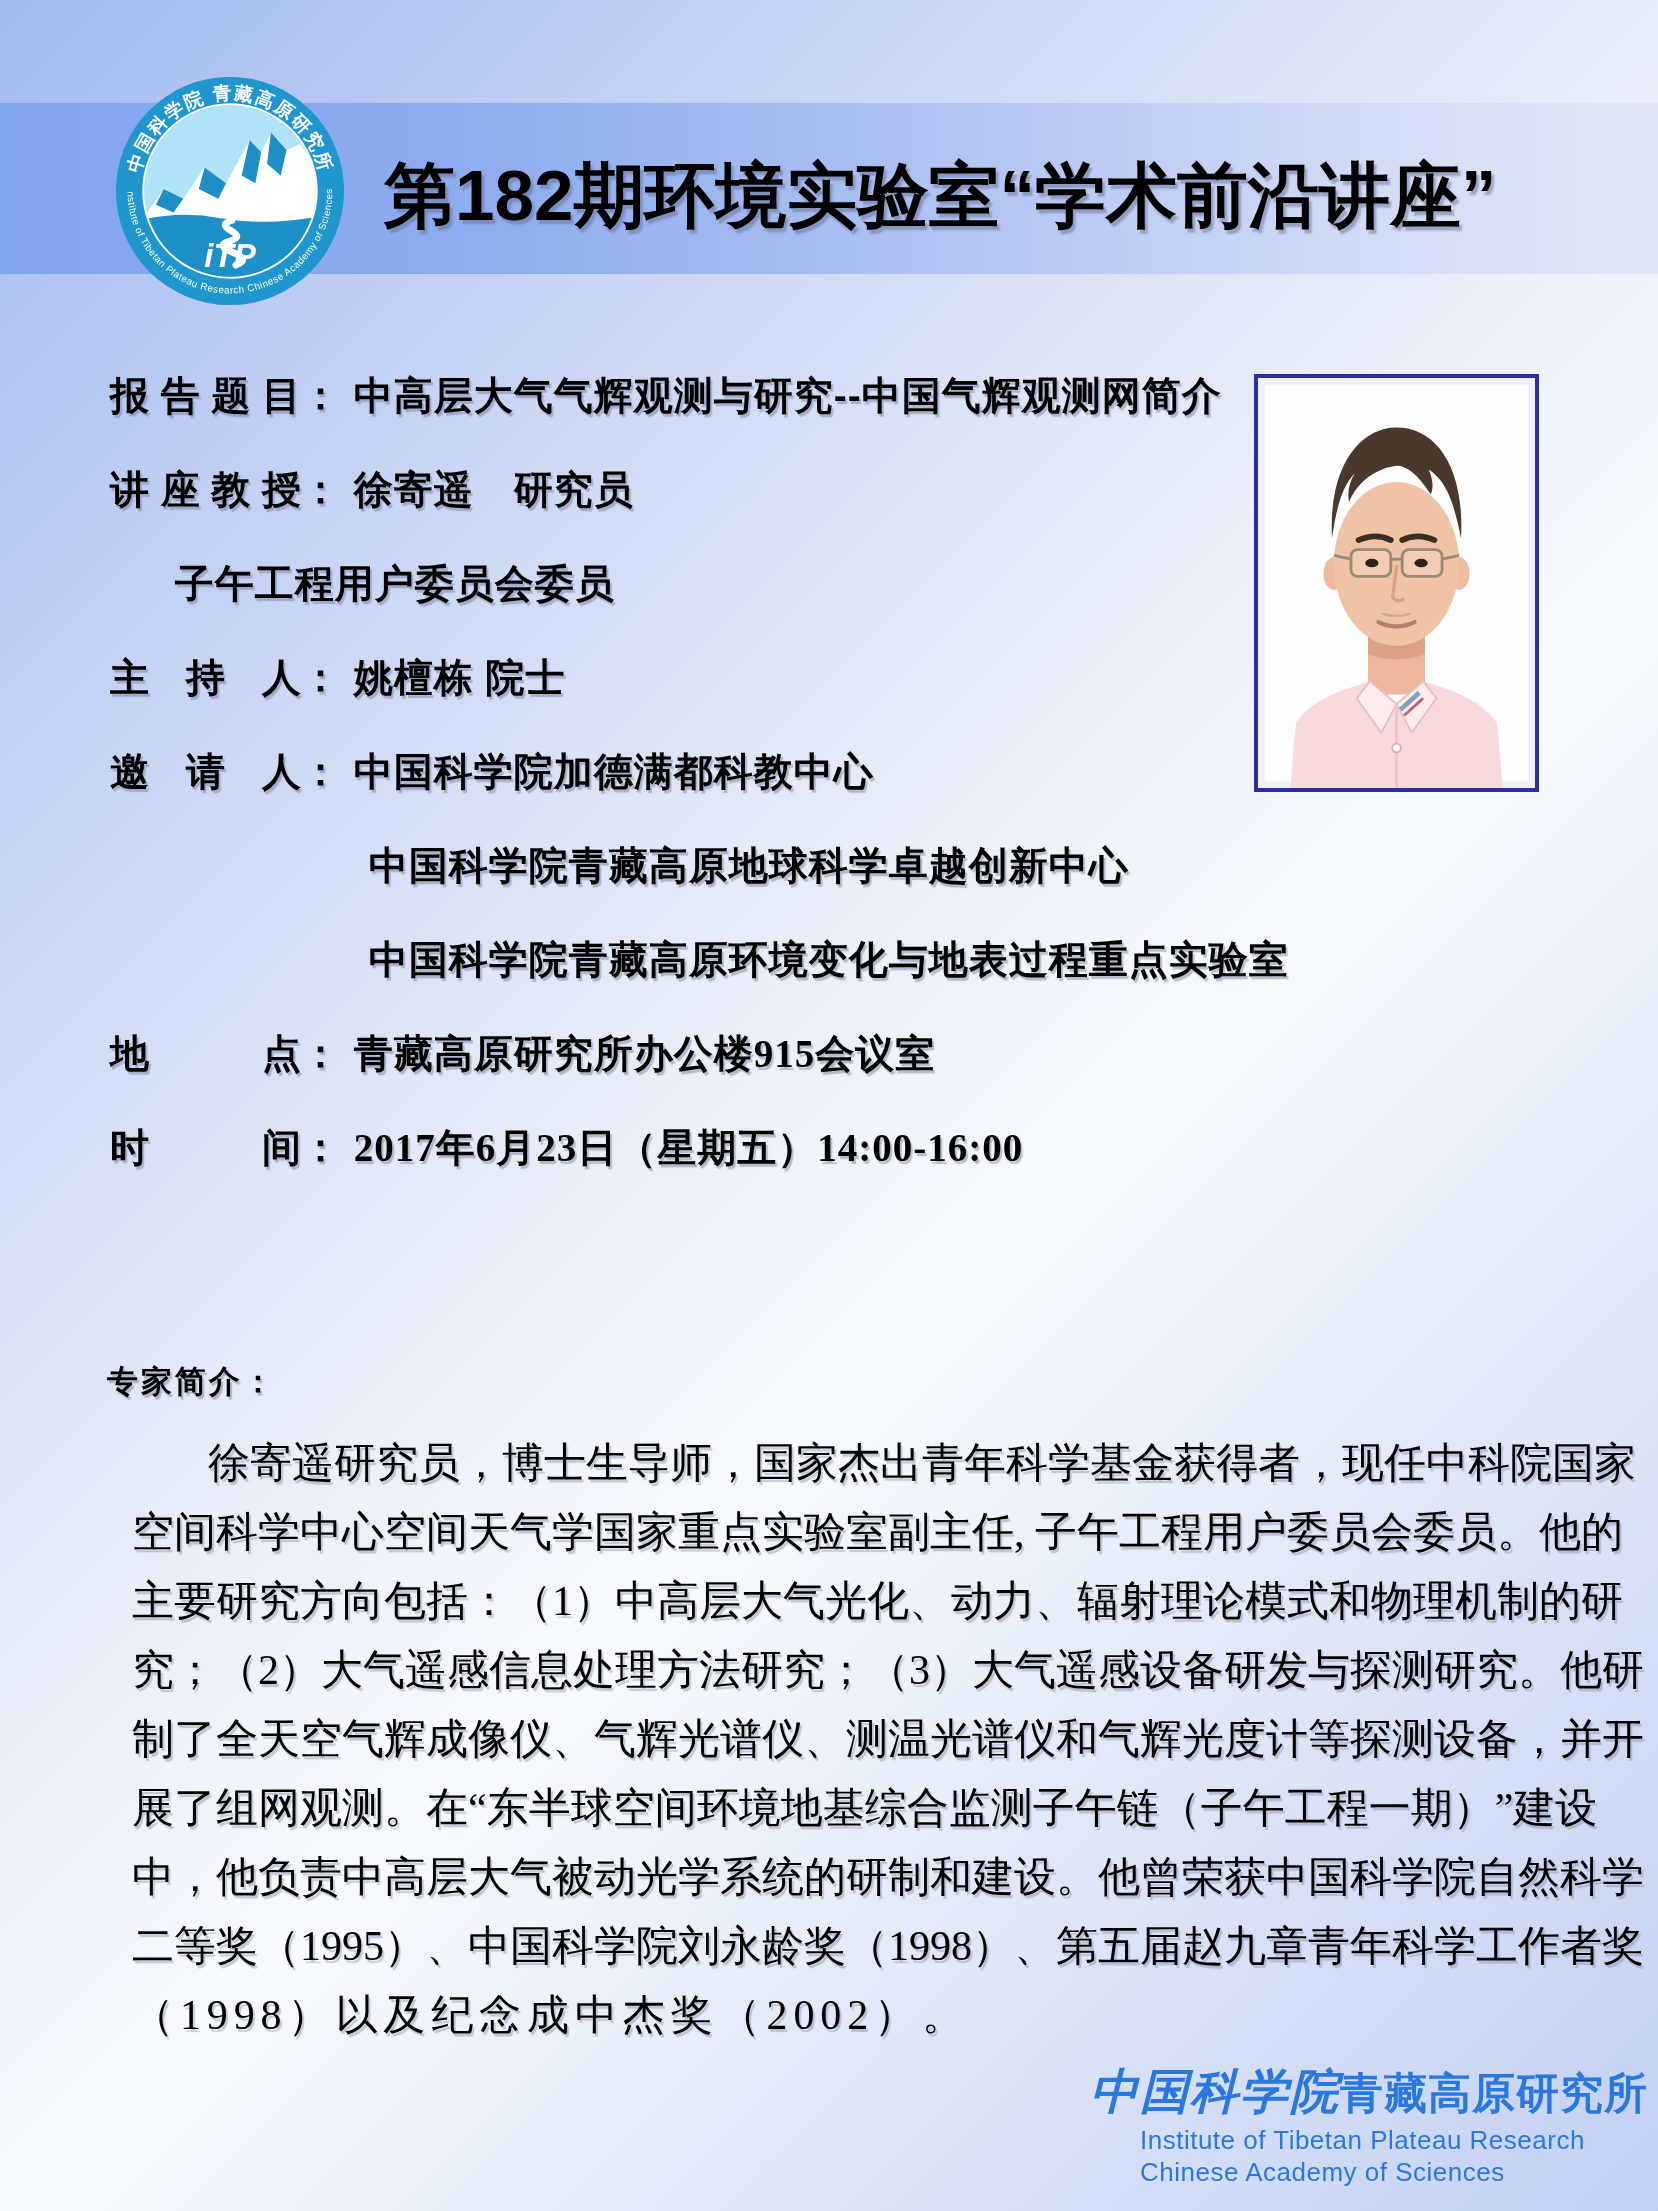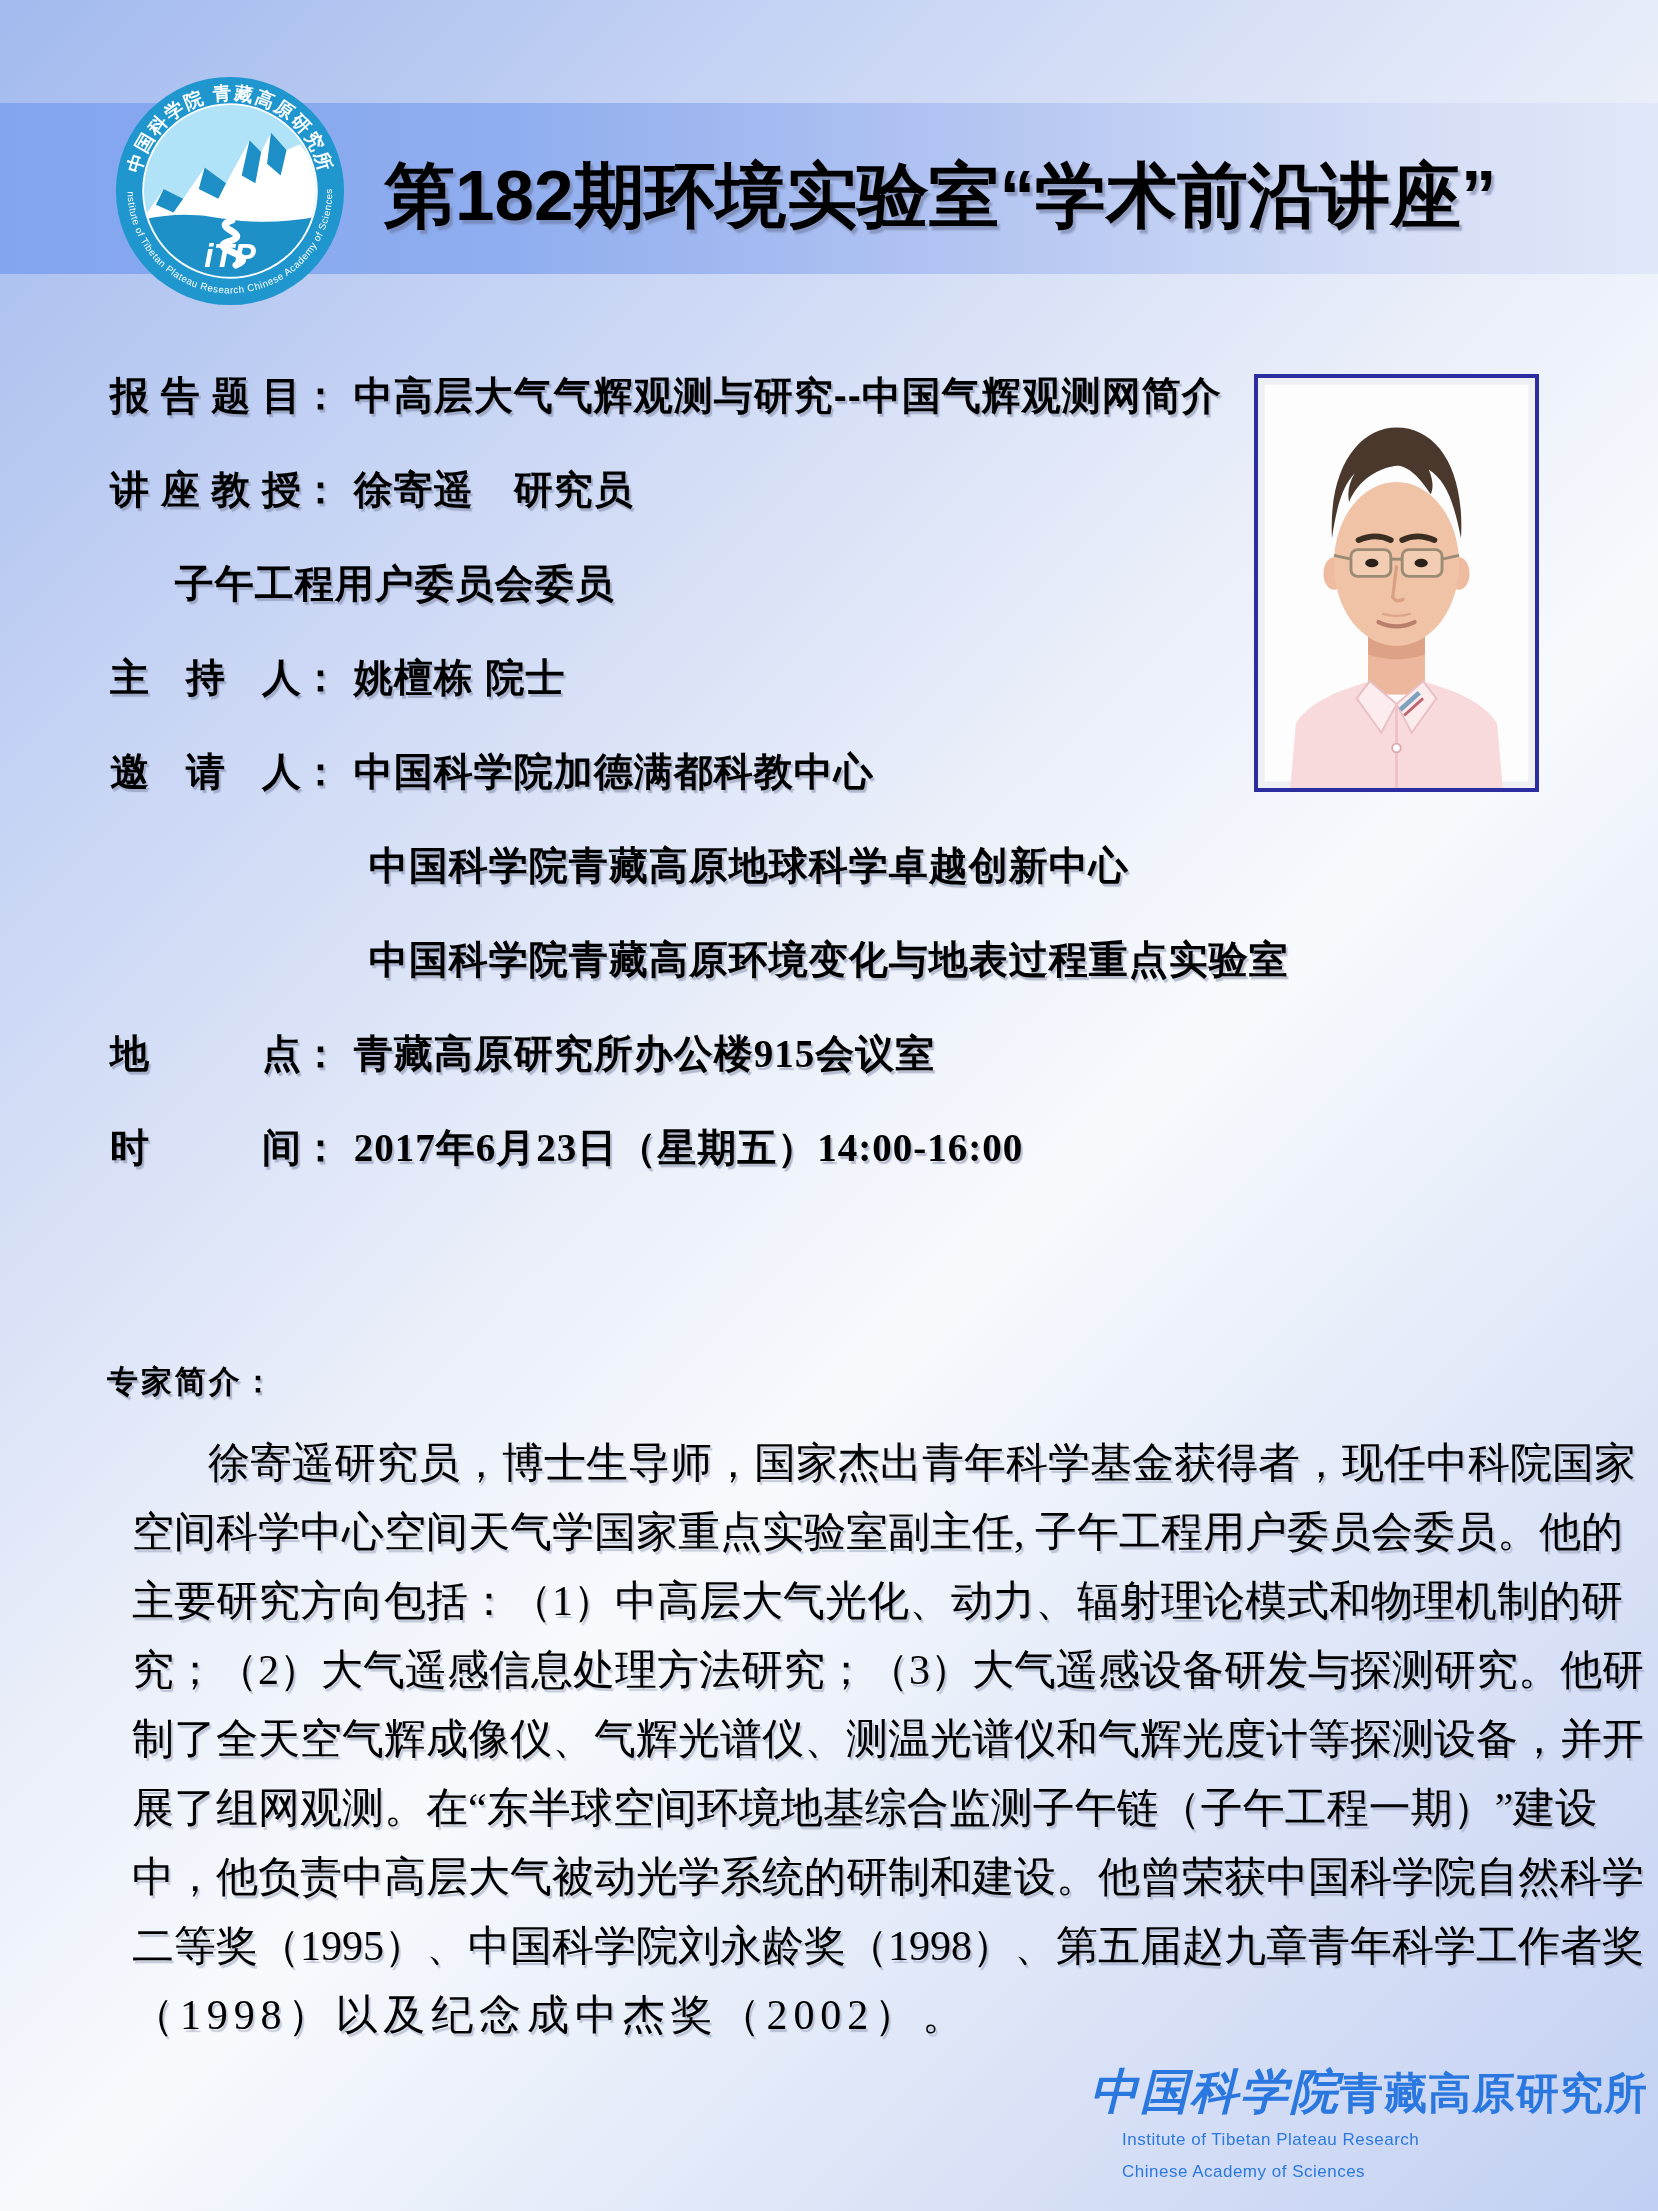--- a/index.html
+++ b/index.html
@@ -50,21 +50,21 @@
     border:4.9px solid #2d2da2;background:#ffffff;
   }
   .photo svg{display:block;width:100%;height:100%;}
   .footer{position:absolute;left:1090px;top:2060px;color:#2a78df;}
   .footer .cn{white-space:nowrap;}
   .footer .cn .cal{
     font-family:Liberation Mono, monospace;font-style:italic;font-weight:bold;
     font-size:48px;letter-spacing:2px;
   }
   .footer .cn .rest{font-weight:bold;font-size:43px;letter-spacing:1px;margin-top:37px;}
-  .footer .en{margin-left:32px;font-size:17px;line-height:32px;letter-spacing:0.5px;}
+  .footer .en{margin-left:50px;font-size:26px;line-height:32px;letter-spacing:0.5px;}
 </style>
 </head>
 <body>
 
 <div class="slide">
 
   <div class="band"></div>
 
   <div class="logo">
     <svg viewBox="0 0 240 240">

